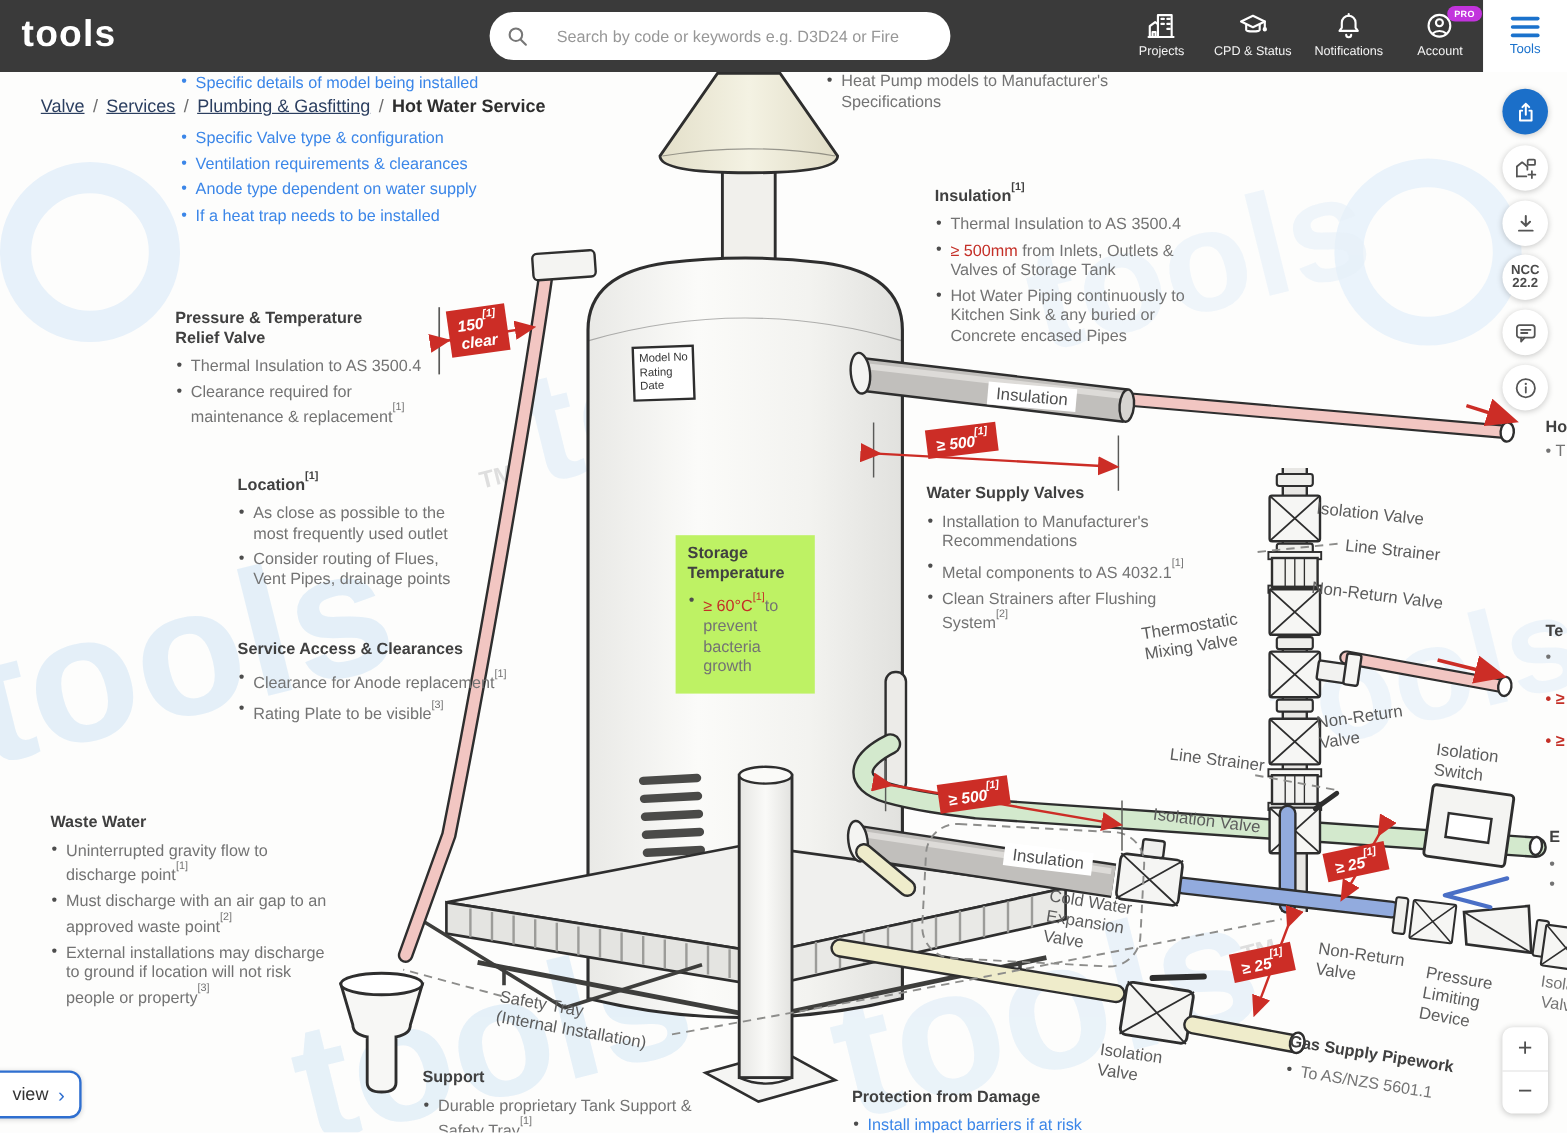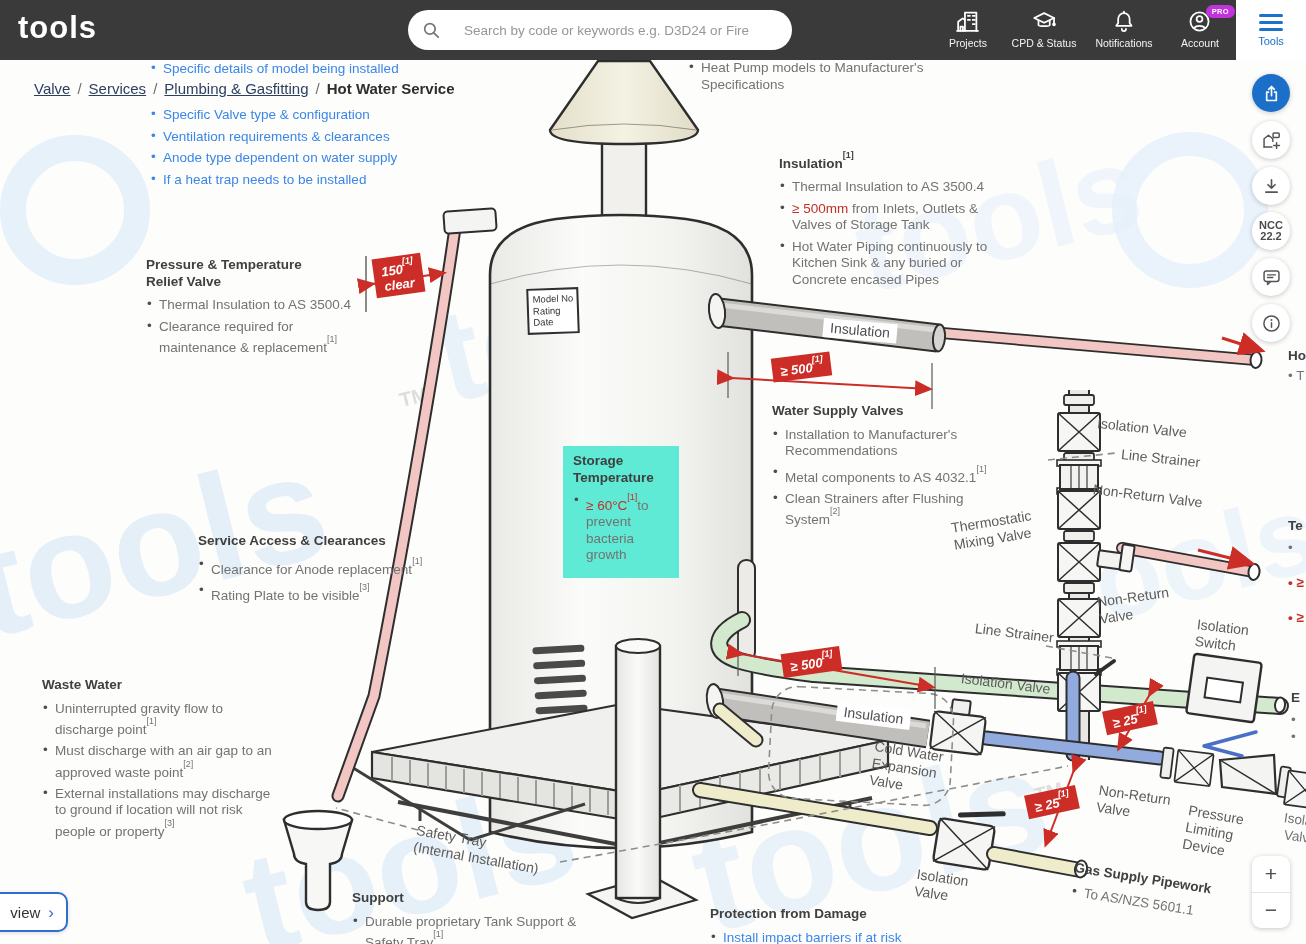--- a/index.html
+++ b/index.html
@@ -40,21 +40,21 @@
   .ann.blu li::before{color:#3b86e8}
   .lbl{position:absolute;font-size:14px;line-height:17px;color:#5c5c5c;white-space:pre-line;z-index:4;transform-origin:left top}
   .wbox{background:#fff;padding:1px 7px;color:#4f4f4f}
   .tagr{position:absolute;background:#cc2d26;color:#fff;font-style:italic;font-weight:bold;font-size:13px;line-height:15px;padding:3px 8px;text-align:center;white-space:pre-line;z-index:5;transform-origin:center}
   .sup{font-size:9px;position:relative;top:-4px}
   .redtx{color:#c42f27;font-weight:normal}
   .linktx{color:#3b86e8}
   .frag{position:absolute;z-index:5;font-size:13.5px;color:#737373;white-space:nowrap}
   .frag.b{font-weight:bold;color:#404040}
   .frag.r{color:#c42f27;font-weight:bold}
-  .storagebox{background:#5eead4;padding:7px 10px 9px;z-index:4}
+  .storagebox{background:#bef264;padding:7px 10px 9px;z-index:4}
   .overview{position:absolute;left:-44px;top:832px;width:112px;height:40px;background:#fff;border:2px solid #2f6fd0;border-radius:10px;box-shadow:0 1px 4px rgba(0,0,0,.15);z-index:8;display:flex;align-items:center;justify-content:flex-end;padding-right:12px;box-sizing:border-box;cursor:pointer;font-size:15px;color:#333}
   .overview .chev{color:#2f6fd0;margin-left:8px;font-size:17px;line-height:15px}
   .plate{position:absolute;left:527px;top:228px;width:52px;height:46px;background:#fff;border:2px solid #2e2e2e;font-size:9.5px;line-height:11.5px;color:#333;padding:3px 0 0 4px;box-sizing:border-box;z-index:4;transform:rotate(-2deg)}
 </style>
 </head>
 <body>
 
 <div class="page">
 
   <header>
@@ -416,20 +416,29 @@
       <ul>
         <li><span>Thermal Insulation to AS 3500.4</span></li>
         <li><span class="redtx">≥ 500mm</span><span> from Inlets, Outlets &amp;
 Valves of Storage Tank</span></li>
         <li><span>Hot Water Piping continuously to
 Kitchen Sink &amp; any buried or
 Concrete encased Pipes</span></li>
       </ul>
     </div>
 
+    <div class="ann" style="left:198px;top:332px">
+      <div class="hd"><span>Location</span><sup class="sup">[1]</sup></div>
+      <ul>
+        <li><span>As close as possible to the
+most frequently used outlet</span></li>
+        <li><span>Consider routing of Flues,
+Vent Pipes, drainage points</span></li>
+      </ul>
+    </div>
 
     <div class="ann" style="left:772px;top:343px">
       <div class="hd">Water Supply Valves</div>
 
       <ul>
         <li><span>Installation to Manufacturer's
 Recommendations</span></li>
         <li><span>Metal components to AS 4032.1</span><sup class="sup">[1]</sup></li>
         <li><span>Clean Strainers after Flushing
 System</span><sup class="sup">[2]</sup></li>

